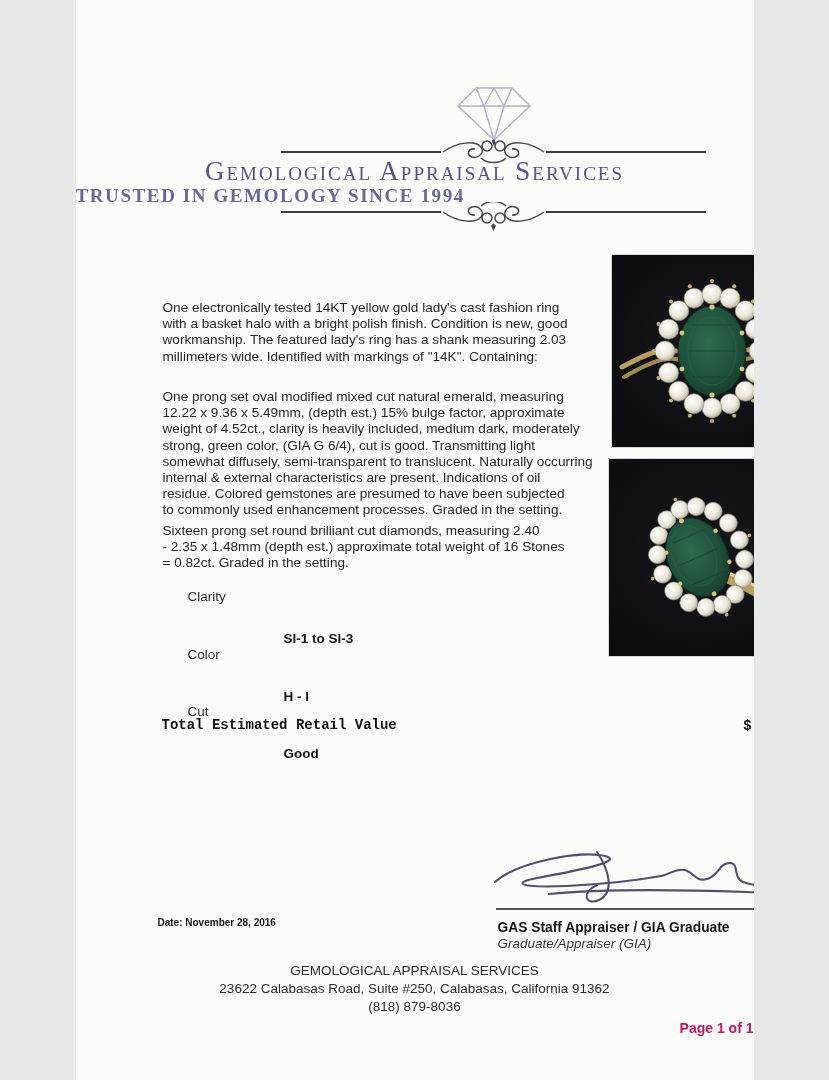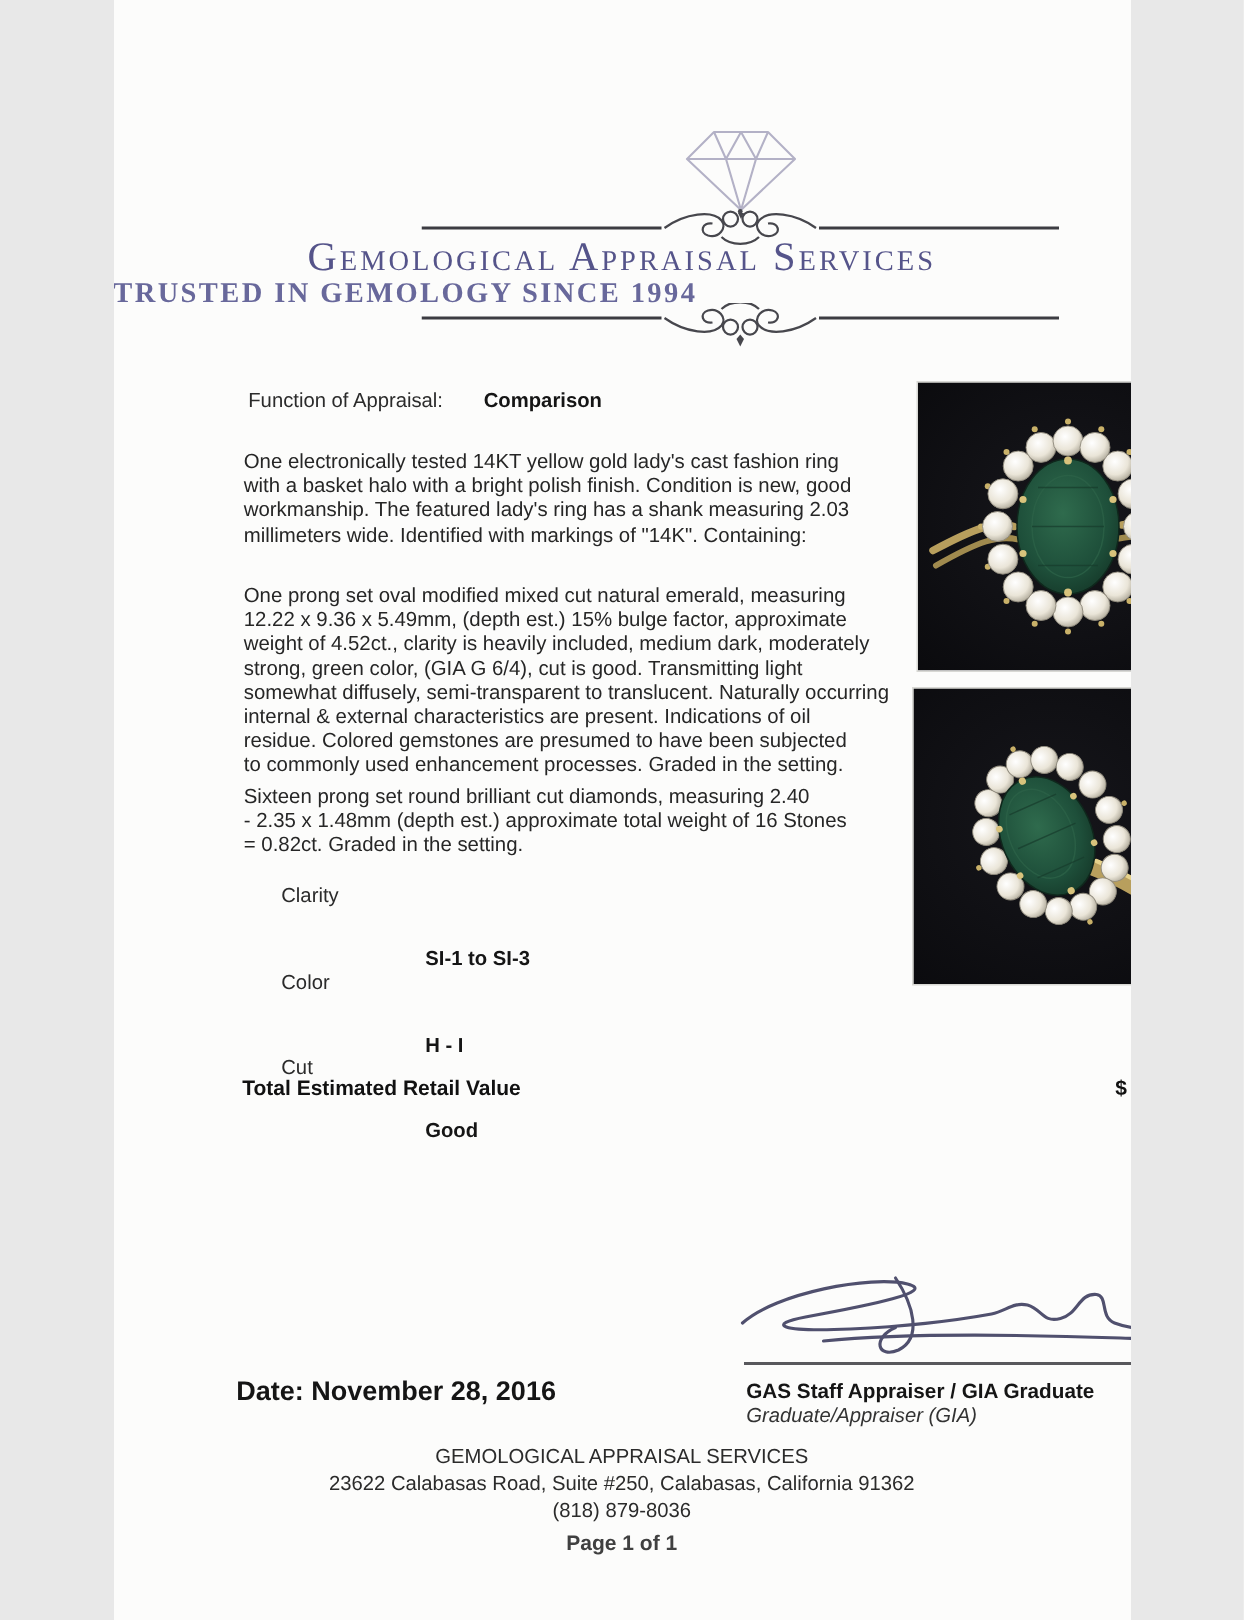--- a/index.html
+++ b/index.html
@@ -43,36 +43,36 @@
   .grade-label { width:96px; }
   .grade-value { font-weight:bold; color:#151515;margin-top:42px; }
 
   
   .totals { top:653px; left:86px; width:651px; font-size:13.5px; line-height:16.2px; }
   .total-row { position:relative; height:16.2px; }
   .total-label { position:absolute; left:0; }
   .total-value { position:absolute; left:407px; font-weight:bold; color:#151515; }
 
   .retail { top:717px; left:86px; width:651px; font-size:14px; font-weight:bold; color:#111; }
-  .retail-label { position:absolute; left:0; }
+  .retail-label { position:absolute; left:0;font-family:Liberation Mono, monospace; }
   .retail-currency { position:absolute; left:582px; }
   .retail-value { position:absolute; right:0; }
 
   
   .sig-rule { top:908px; left:420px; width:313px; height:2px; background:#58585c; }
-  .date-line { top:917px; left:82px; font-size:18px; font-weight:bold; color:#151515; }
+  .date-line { top:917px; left:82px; font-size:10px; font-weight:bold; color:#151515; }
   .signer-title { top:920px; left:422px; font-size:13.8px; font-weight:bold; color:#151515; }
   .signer-subtitle { top:936px; left:422px; font-size:13.5px; font-style:italic; color:#333; }
 
   
   .footer-line { left:0; width:100%; text-align:center; font-size:13.5px; color:#2b2b2b; }
   .f1 { top:963px; }
   .f2 { top:981px; }
   .f3 { top:999px; }
-  .page-indicator { top:1020px; left:0; width:100%; text-align:center; font-size:14px; font-weight:bold; color:#404040; }
+  .page-indicator { top:1020px; left:0; width:100%; text-align:right; font-size:14px; font-weight:bold; color:#be185d; }
 
   .photo { box-shadow:0 0 0 1px #d8d8d4; }
 </style>
 </head>
 <body>
 
 <div class="page">
 
   <svg class="abs" style="top:84px;left:368px;" width="100" height="62" viewBox="0 0 100 62">
     <g fill="none" stroke="#b3b1c6" stroke-width="1.4" stroke-linejoin="round">
@@ -107,24 +107,20 @@
       <path d="M162,10 C176,20 194,22 200,15 C204,10 198,3 191,5 C185,7 187,14 194,13"></path>
       <path d="M263,10 C249,20 231,22 225,15 C221,10 227,3 234,5 C240,7 238,14 231,13"></path>
       <circle cx="206" cy="16" r="5"></circle>
       <circle cx="219" cy="16" r="5"></circle>
       <path d="M200,4 C206,-2 219,-2 225,4"></path>
     </g>
     <path d="M210,24 L212.5,29 L215,24 L212.5,21 Z" fill="#47474d"></path>
   </svg>
 
   <div class="abs meta">
-    <div class="meta-row">
-      <span class="meta-label">Function of Appraisal:</span>
-      <span class="meta-value">Comparison</span>
-    </div>
   </div>
 
   <div class="abs para p1">One electronically tested 14KT yellow gold lady's cast fashion ring
 with a basket halo with a bright polish finish. Condition is new, good
 workmanship. The featured lady's ring has a shank measuring 2.03
 millimeters wide. Identified with markings of "14K".  Containing:</div>
   <div class="abs para p2">One prong set oval modified mixed cut natural emerald, measuring
 12.22 x 9.36 x 5.49mm, (depth est.) 15% bulge factor, approximate
 weight of 4.52ct., clarity is heavily included, medium dark, moderately
 strong, green color, (GIA G 6/4), cut is good. Transmitting light

